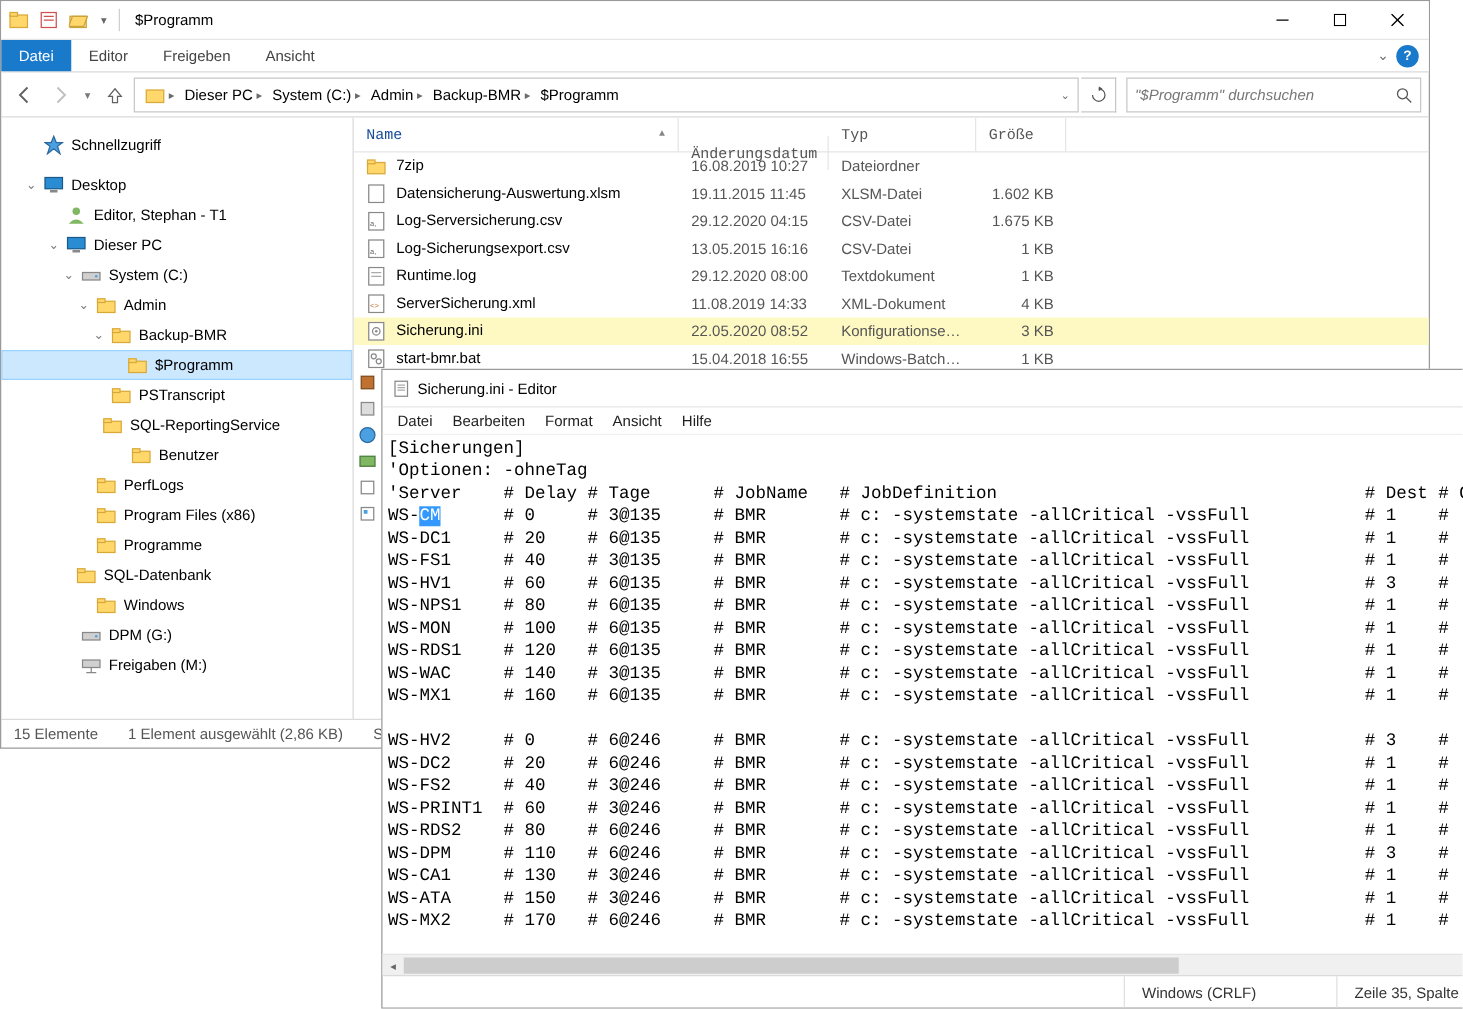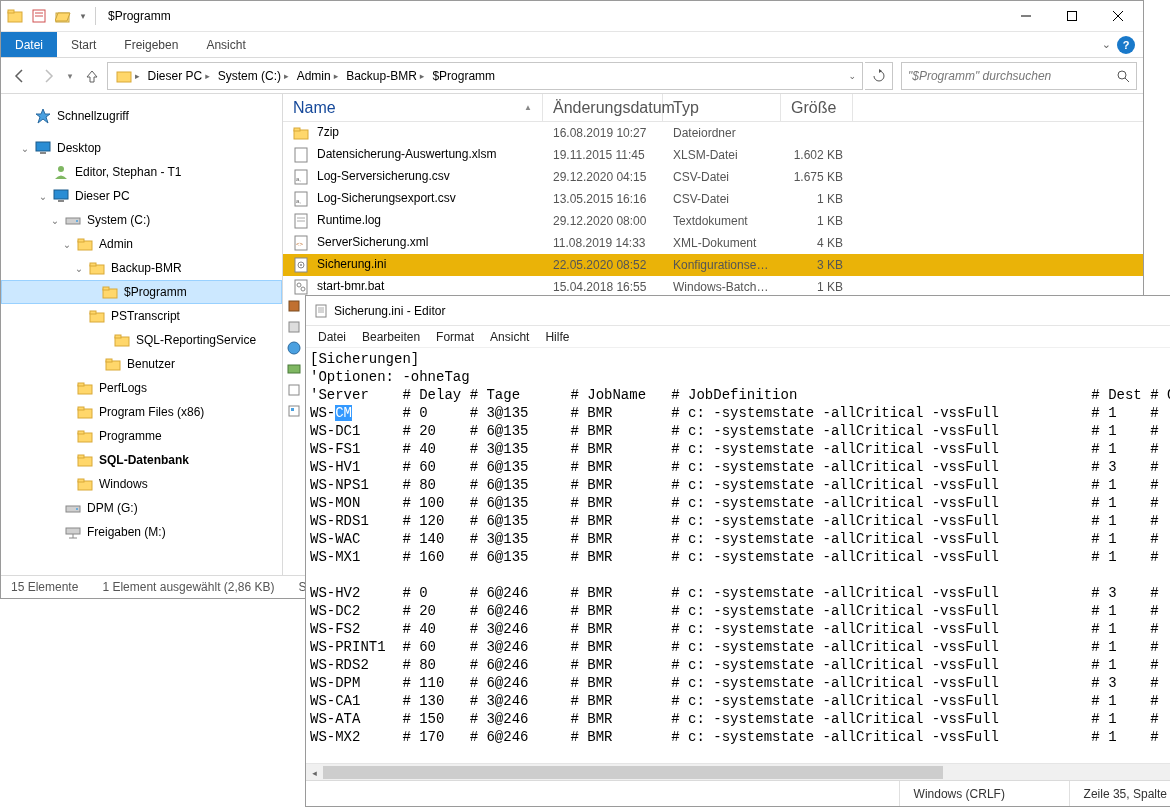--- a/index.html
+++ b/index.html
@@ -25,25 +25,25 @@
   .search { width:236px; height:28px; border:1px solid #c7c7c7; margin-left:6px; display:flex; align-items:center; padding:0 6px; color:#767676; font-style:italic;}
   .search span:last-child{margin-left:auto; font-style:normal; color:#555;}
   .body { display:flex; height:calc(100% - 31px - 26px - 36px - 23px); }
   .tree { width:282px; border-right:1px solid #dadada; padding-top:10px; overflow:hidden; }
   .tnode { display:flex; align-items:center; height:24px; font-size:12px; white-space:nowrap;}
   .tnode .exp { width:12px; text-align:center; color:#7a7a7a; font-size:10px;}
   .tnode .lbl { padding-left:2px;}
   .tnode.sel { background:#cce8ff; border:1px solid #99d1ff;}
   .ticon { width:16px; height:16px; display:inline-flex; align-items:center; justify-content:center; margin:0 4px;}
   .list { flex:1; overflow:hidden; position:relative;}
-  .lhead { display:flex; height:28px; align-items:flex-end; border-bottom:1px solid #e5e5e5; color:#16499a; font-size:16px;}
+  .lhead { display:flex; height:28px; align-items:center; border-bottom:1px solid #e5e5e5; color:#16499a; font-size:12px;font-family:Liberation Mono, monospace;}
   .lhead .col { padding:0 10px; border-right:1px solid #e5e5e5; display:flex; align-items:center; height:100%;}
   .lhead .col.sort::after { content:"▲"; font-size:8px; margin-left:auto; color:#888;}
   .row { display:flex; height:22px; align-items:center; font-size:12px; }
-  .row.sel { background:#eab308; }
+  .row.sel { background:#fef9c3; }
   .row .cell { padding:0 10px; overflow:hidden; text-overflow:ellipsis; white-space:nowrap; }
   .c-name{width:260px;} .c-date{width:120px; color:#555;} .c-type{width:118px; color:#555;} .c-size{width:72px; text-align:right; color:#555;}
   .ficon{width:16px; height:16px; display:inline-flex; vertical-align:middle; margin-right:8px;}
   .statusbar { height:23px; border-top:1px solid #dadada; display:flex; align-items:center; font-size:12px; padding:0 10px; color:#555; gap:24px;}
   
   .notepad { position:absolute; left:283px; top:295px; width:887px; height:512px; border:1px solid #9a9a9a; background:#fff; display:flex; flex-direction:column;}
   .np-title { height:30px; display:flex; align-items:center; padding:0 8px; font-size:12px; border-bottom:1px solid #e5e5e5;}
   .np-menu { height:22px; display:flex; align-items:center; gap:4px; padding:0 6px; font-size:12px; color:#222; border-bottom:1px solid #f0f0f0;}
   .np-menu span{padding:2px 6px;}
   .np-content { flex:1; overflow:auto; font-family: Consolas, "Courier New", monospace; font-size:14px; line-height:18px; padding:2px 4px; white-space:pre;}
@@ -99,21 +99,21 @@
     <span class="wbtn">
         <svg width="10" height="10">
           <line x1="0" y1="0" x2="10" y2="10" stroke="#000"></line>
           <line x1="10" y1="0" x2="0" y2="10" stroke="#000"></line>
         </svg>
       </span>
   </div>
 
   <div class="ribbon-tabs">
     <div class="rtab file">Datei</div>
-    <div class="rtab">Start</div>
+    <div class="rtab">Editor</div>
     <div class="rtab">Freigeben</div>
     <div class="rtab">Ansicht</div>
     <div class="rtab-right">
       <span class="chev">⌄</span>
       <span class="help">?</span>
     </div>
   </div>
 
   <div class="navbar">
     <span class="navbtn">
@@ -261,21 +261,21 @@
         <div class="tnode" style="padding-left: 72px;">
           <span class="exp"></span>
           <span class="ticon">
             <svg width="16" height="16">
               <rect x="1" y="5" width="14" height="9" fill="#ffd76b" stroke="#d9a938"></rect>
               <rect x="1" y="3" width="6" height="3" fill="#ffd76b" stroke="#d9a938"></rect>
             </svg>
           </span>
           <span class="lbl">PSTranscript</span>
         </div>
-        <div class="tnode" style="padding-left: 97px;">
+        <div class="tnode" style="padding-left: 65px;">
           <span class="exp"></span>
           <span class="ticon">
             <svg width="16" height="16">
               <rect x="1" y="5" width="14" height="9" fill="#ffd76b" stroke="#d9a938"></rect>
               <rect x="1" y="3" width="6" height="3" fill="#ffd76b" stroke="#d9a938"></rect>
             </svg>
           </span>
           <span class="lbl">SQL-ReportingService</span>
         </div>
         <div class="tnode" style="padding-left: 60px; margin-left: 28px;">
@@ -311,21 +311,21 @@
         <div class="tnode" style="padding-left: 60px;">
           <span class="exp"></span>
           <span class="ticon">
             <svg width="16" height="16">
               <rect x="1" y="5" width="14" height="9" fill="#ffd76b" stroke="#d9a938"></rect>
               <rect x="1" y="3" width="6" height="3" fill="#ffd76b" stroke="#d9a938"></rect>
             </svg>
           </span>
           <span class="lbl">Programme</span>
         </div>
-        <div class="tnode" style="padding-left: 60px; font-weight: bold;">
+        <div class="tnode" style="padding-left: 44px;">
           <span class="exp"></span>
           <span class="ticon">
             <svg width="16" height="16">
               <rect x="1" y="5" width="14" height="9" fill="#ffd76b" stroke="#d9a938"></rect>
               <rect x="1" y="3" width="6" height="3" fill="#ffd76b" stroke="#d9a938"></rect>
             </svg>
           </span>
           <span class="lbl">SQL-Datenbank</span>
         </div>
         <div class="tnode" style="padding-left: 60px;">

